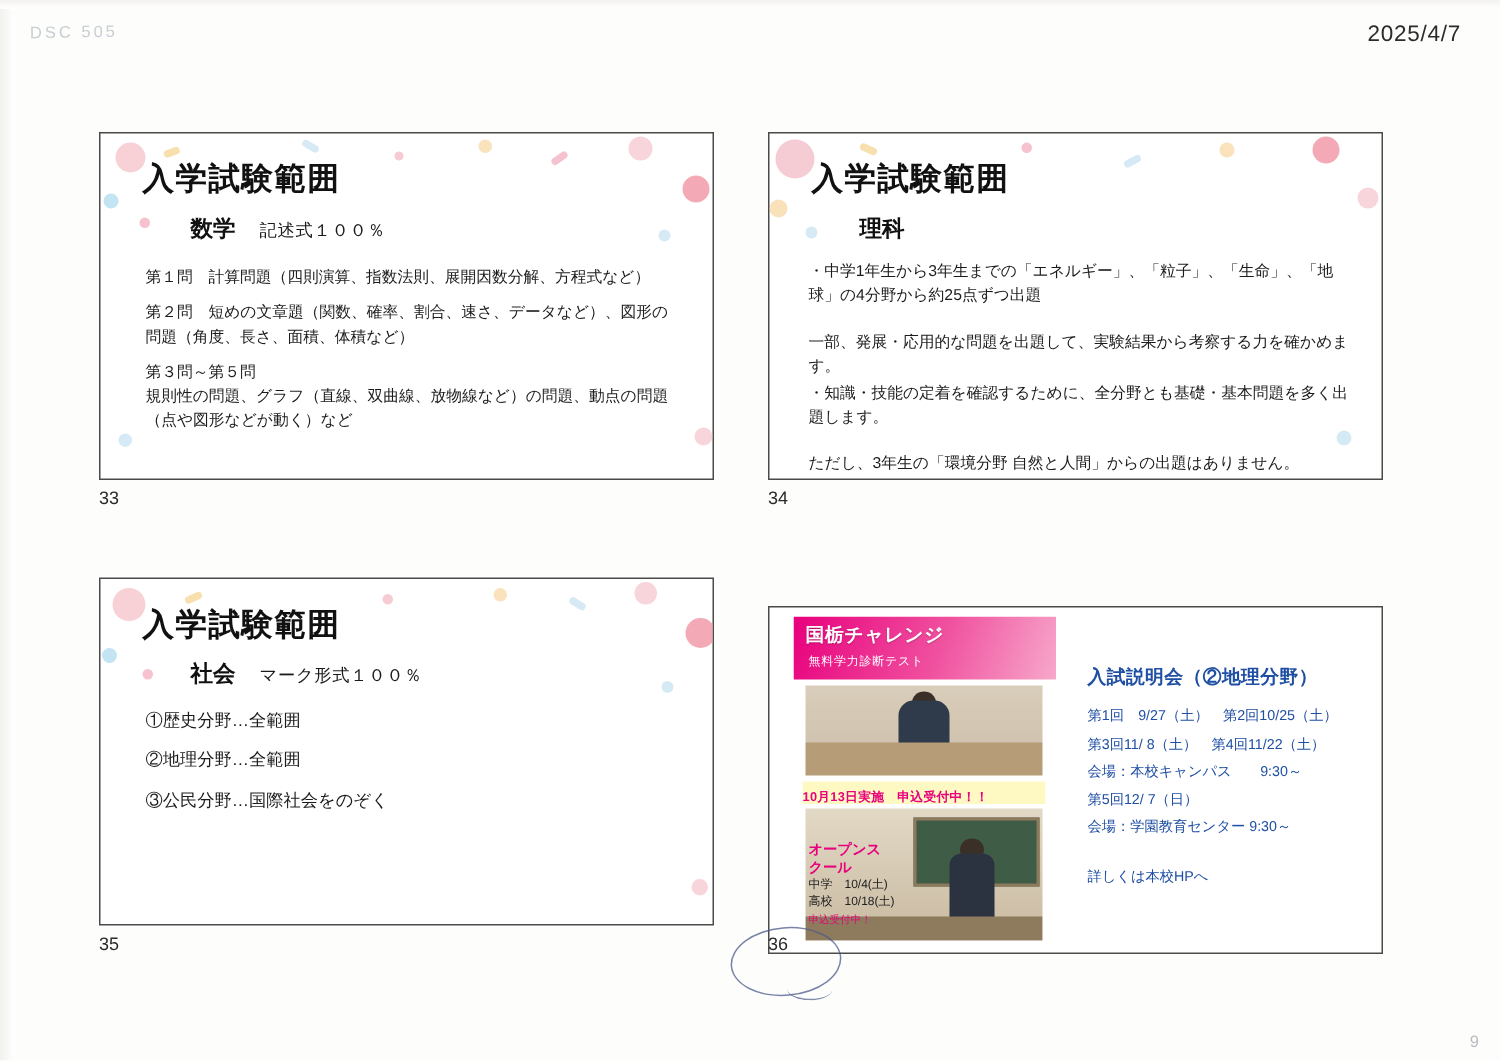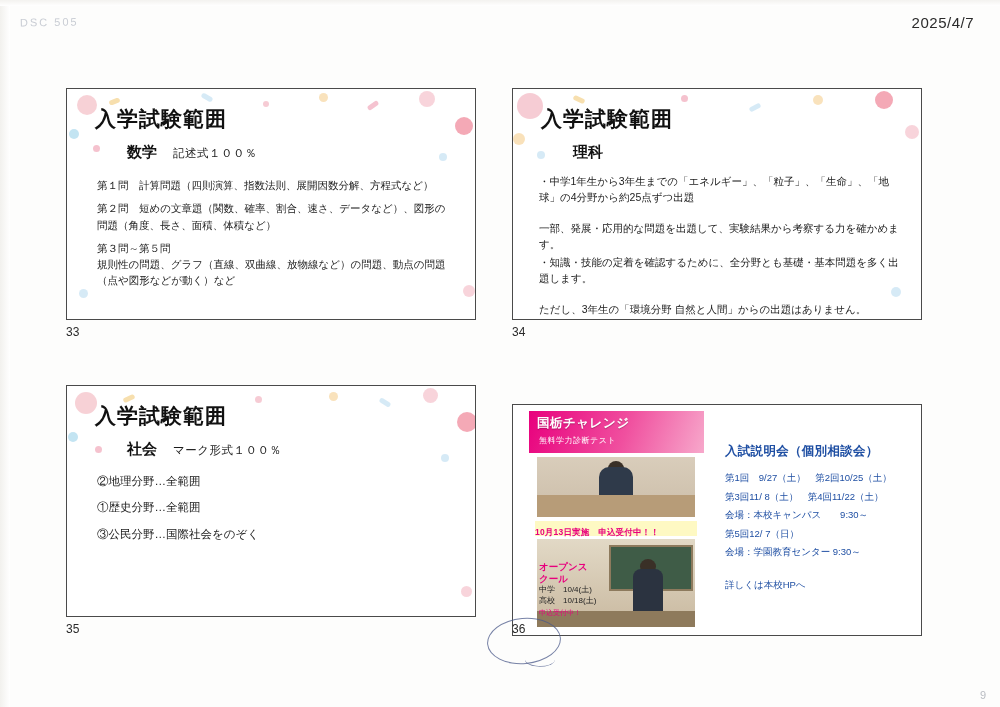--- a/index.html
+++ b/index.html
@@ -382,22 +382,22 @@
     <div class="dot" style="left:394px; top:200px; width:11px; height:11px; background:#f7cdd5;"></div>
 
     <div class="slide-title">入学試験範囲</div>
 
     <div class="subject-row">
       <span class="subject-name">社会</span>
       <span class="subject-format">マーク形式１００％</span>
     </div>
 
     <div class="list-35">
+      <div>①歴史分野…全範囲</div>
       <div>②地理分野…全範囲</div>
-      <div>①歴史分野…全範囲</div>
       <div>③公民分野…国際社会をのぞく</div>
     </div>
   </div>
   <div class="slide-num" id="num35">35</div>
 
   <div class="slide" id="slide36">
 
     <div class="flyer">
       <div class="flyer-head"></div>
       <div class="flyer-head-title">国栃チャレンジ</div>
@@ -422,21 +422,21 @@
 
       <div class="openschool-box">
         <div class="os-title">オープンスクール</div>
         <div class="os-line">中学　10/4(土)</div>
         <div class="os-line">高校　10/18(土)</div>
         <div class="os-note">申込受付中！</div>
       </div>
     </div>
 
     <div class="info-panel">
-      <div class="info-title">入試説明会（個別相談会）</div>
+      <div class="info-title">入試説明会（②地理分野）</div>
       <div class="info-line">第1回　9/27（土）　第2回10/25（土）</div>
       <div class="info-line">第3回11/ 8（土）　第4回11/22（土）</div>
       <div class="info-line">会場：本校キャンパス　　9:30～</div>
       <div class="info-line">第5回12/ 7（日）</div>
       <div class="info-line">会場：学園教育センター 9:30～</div>
       <div class="info-line gap" style="margin-top:14px;">詳しくは本校HPへ</div>
     </div>
   </div>
   <div class="slide-num" id="num36">36</div>
 

